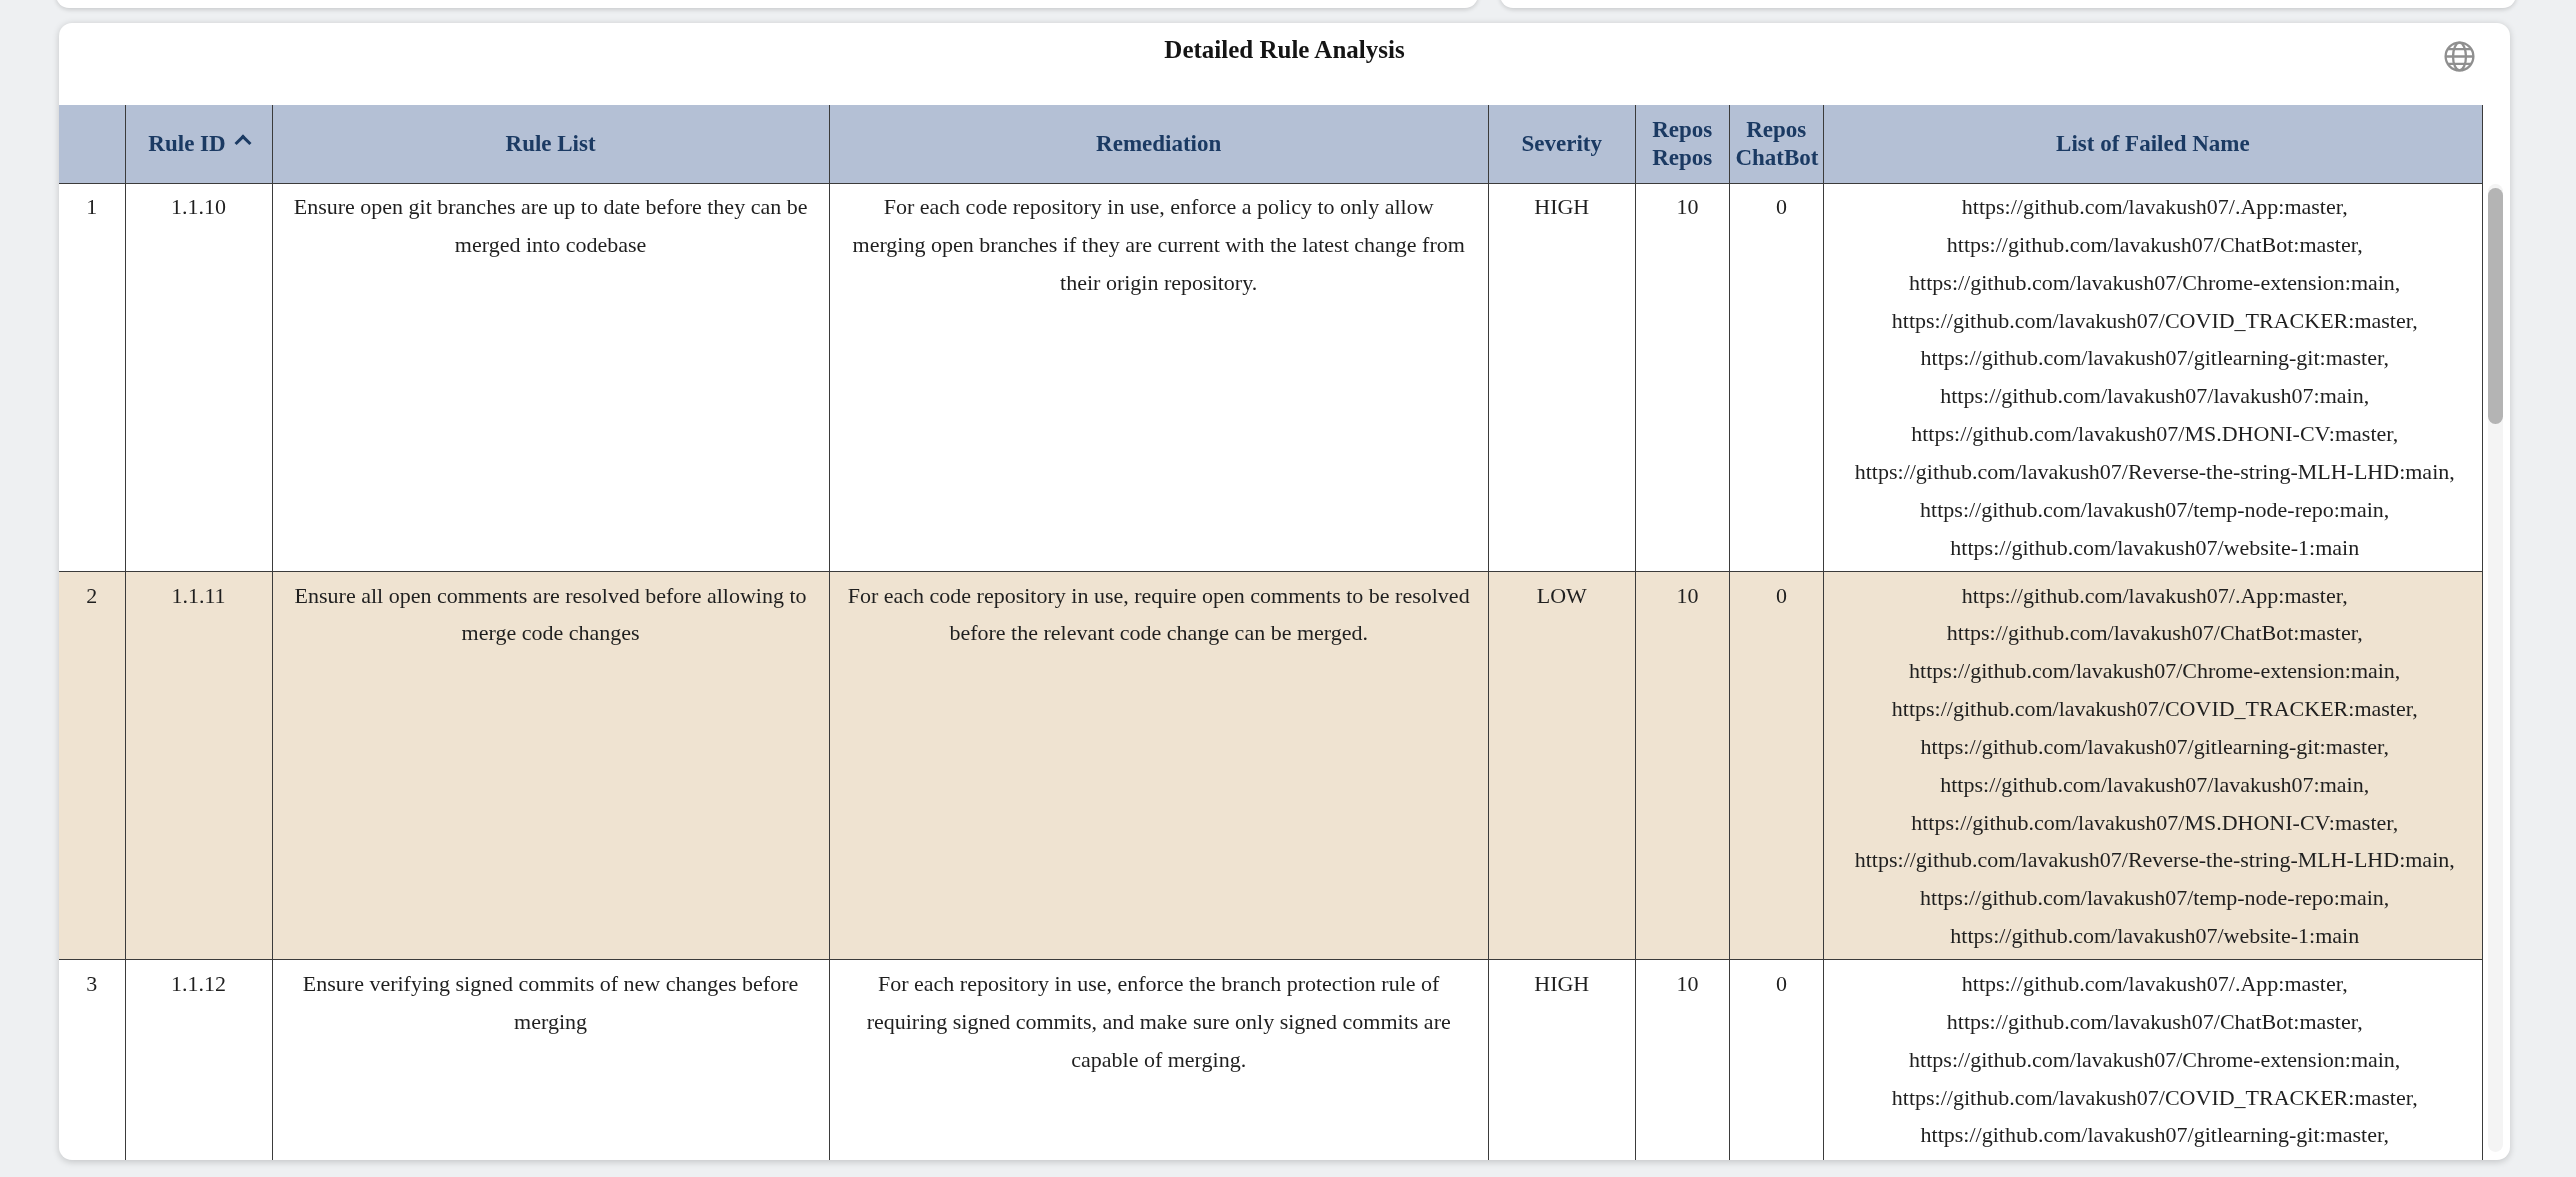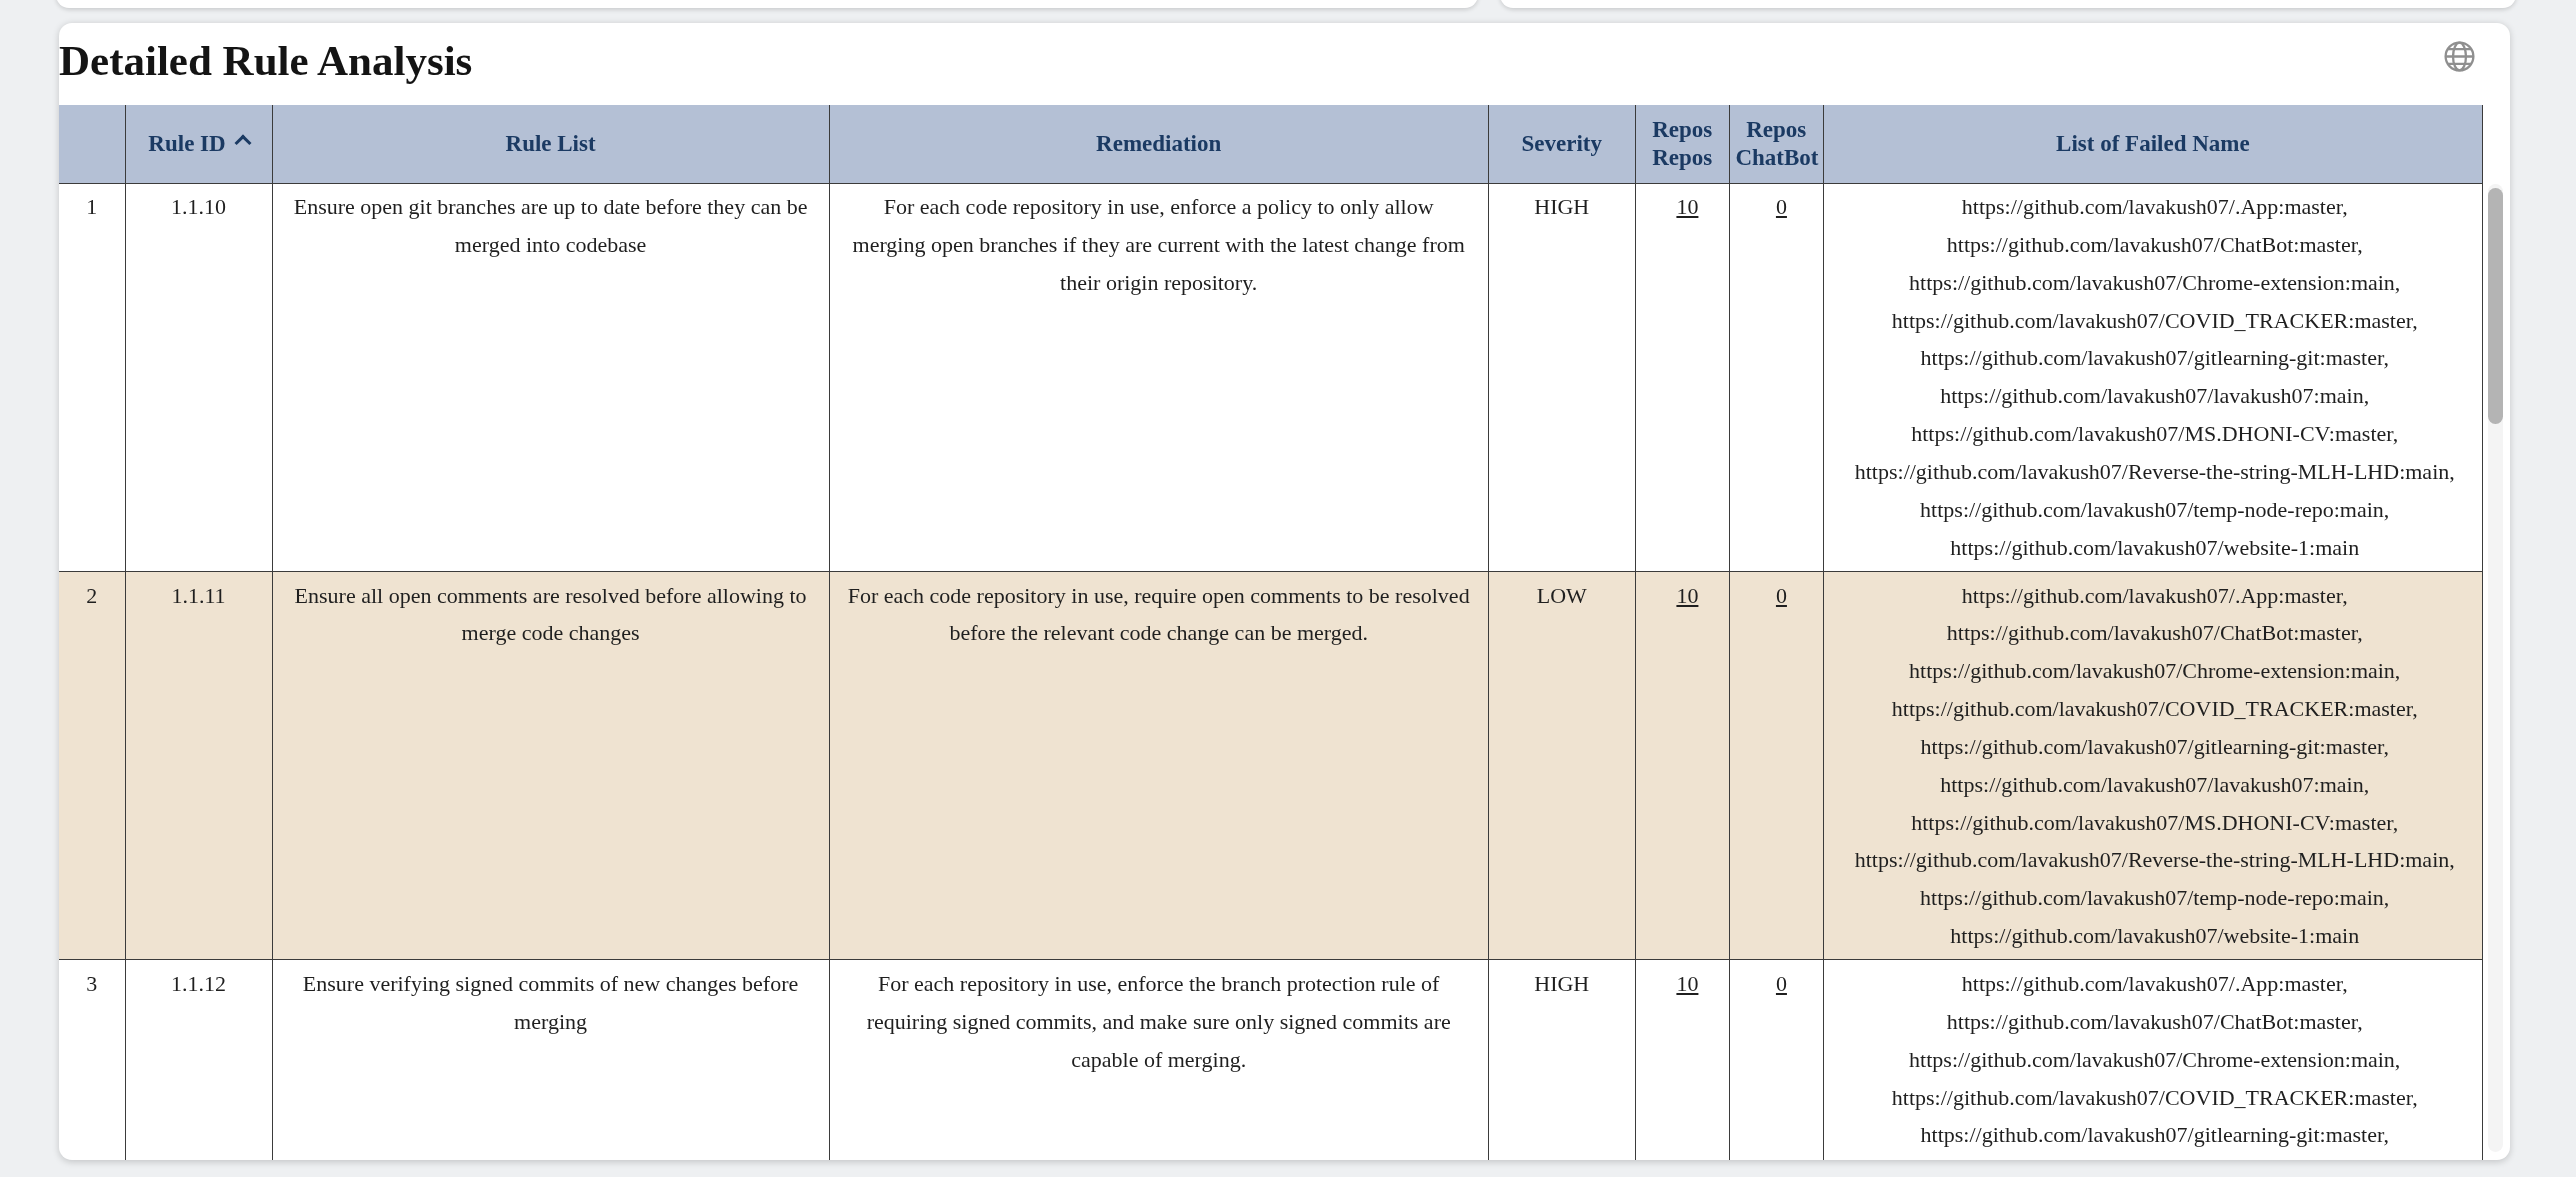--- a/index.html
+++ b/index.html
@@ -37,22 +37,22 @@
     top:23px;left:59px;
     width:2451px;height:1137px;
     background:var(--card-bg);
     border-radius:13px;
     box-shadow:0 1.9px 7.4px rgba(0,0,0,0.18);
     overflow:hidden;
   }
   .card-title{
     position:absolute;
     top:13px;left:0;width:100%;
-    text-align:left;
-    font-size:43px;
+    text-align:center;
+    font-size:25px;
     font-weight:700;
     color:#141414;
   }
   .globe{
     position:absolute;
     top:15px;right:32px;
     width:37px;height:37px;
     color:var(--icon-gray);
     cursor:pointer;
   }
@@ -83,21 +83,21 @@
     padding:3.7px 5.6px;
     line-height:1.2;
   }
   tbody td{
     vertical-align:top;
     padding:4.6px 15px 4.6px 15px;
     background-clip:padding-box;
   }
   tbody tr:nth-child(even){background:var(--stripe-bg);}
   td.cell-index{text-align:center;padding-left:1.9px;padding-right:1.9px;}
-  td.cell-center{text-align:center;padding-left:14px;padding-right:3.7px;text-decoration:underline;}
+  td.cell-center{text-align:center;padding-left:14px;padding-right:3.7px;}
   td.cell-repos{padding:4.6px 13px 4.6px 16.7px;margin-left:48px;}
   .chevron-up{
     display:inline-block;
     width:12px;height:12px;
     border-top:3.7px solid var(--header-text);
     border-right:3.7px solid var(--header-text);
     transform:rotate(-45deg);
     margin-left:11px;
     vertical-align:1.9px;
   }

